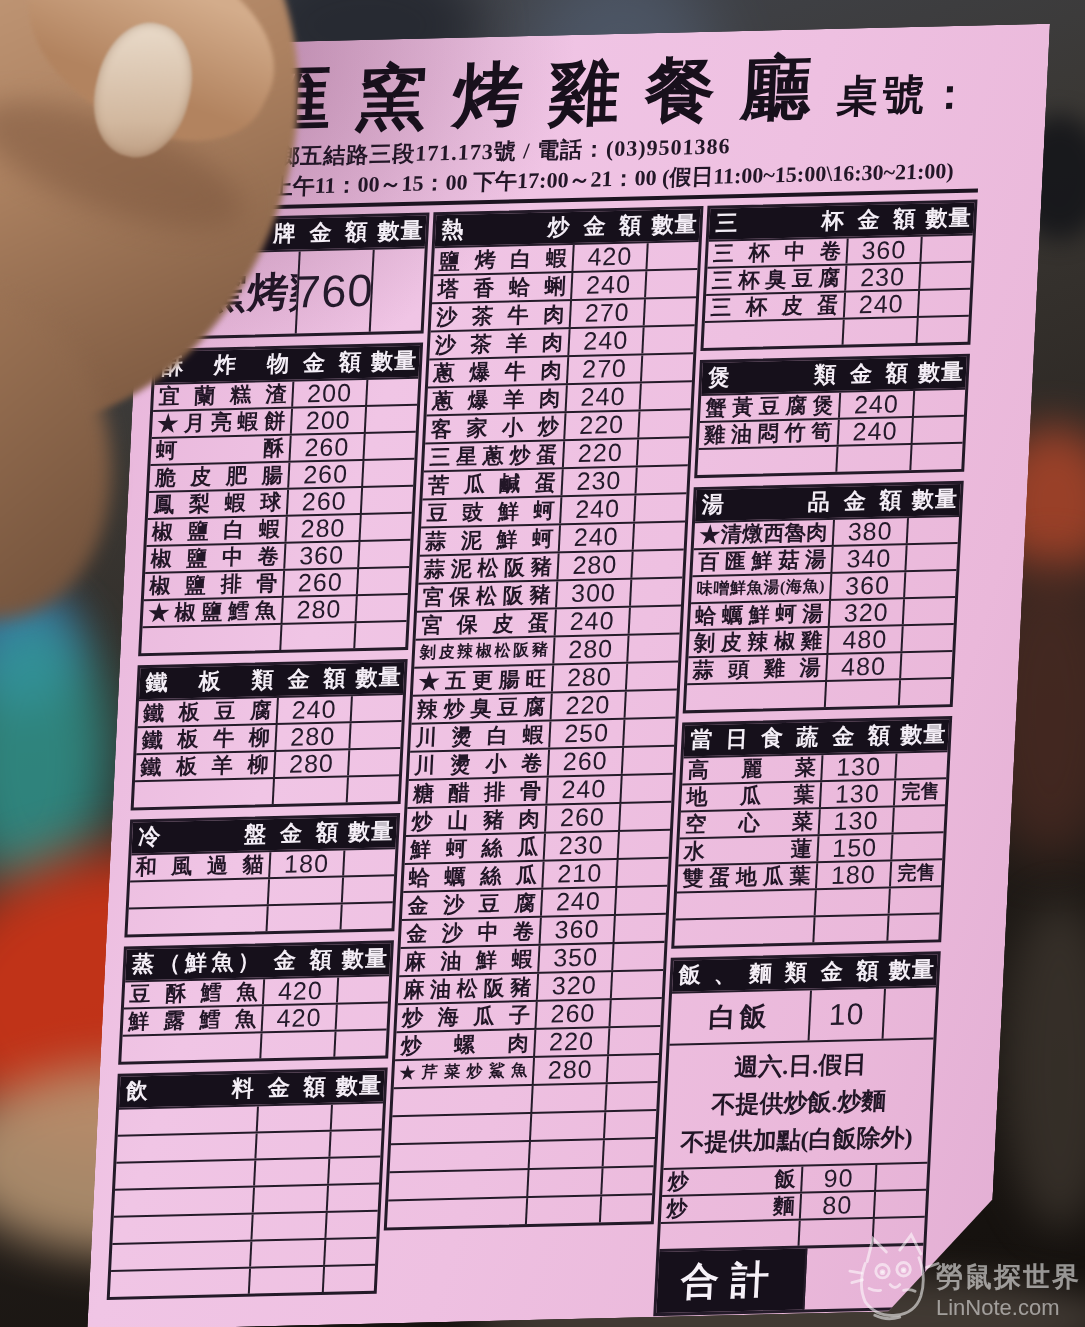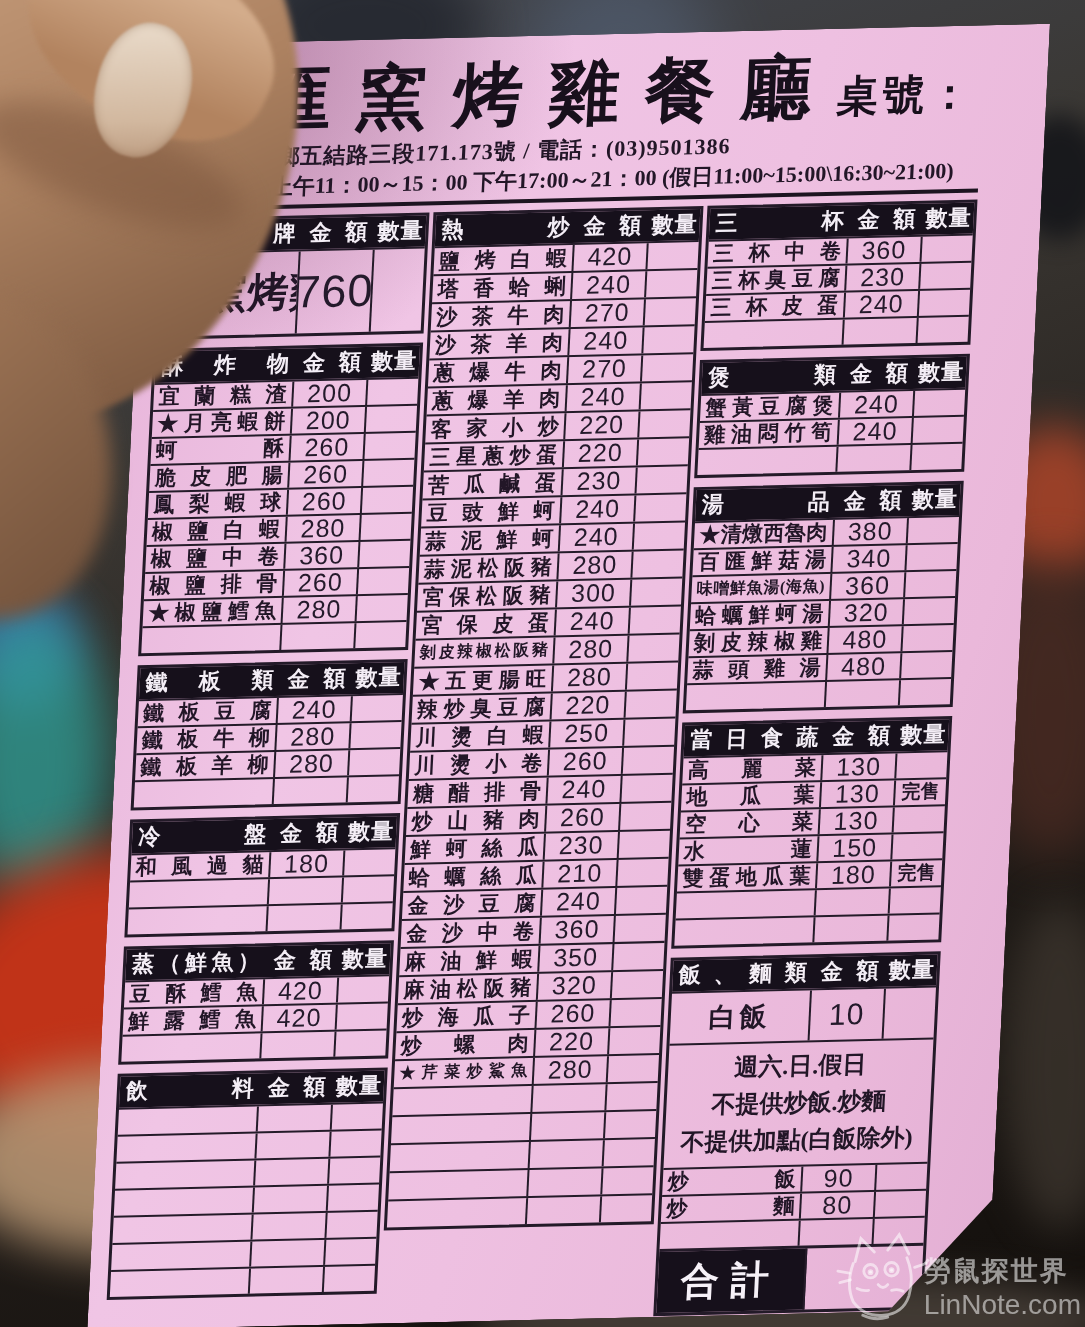--- a/index.html
+++ b/index.html
@@ -91,21 +91,21 @@
   .thumb-nail { left:96px; top:22px; width:94px; height:136px; border-radius:48%;
                 transform:rotate(14deg); filter:blur(1px);
                 background:linear-gradient(165deg,#e8d9c8 10%,#d2b89f 70%,#bd9d82 95%);
                 box-shadow: inset 0 0 10px rgba(120,78,48,.45); }
 
   
   .watermark { position:absolute; right:4px; bottom:6px; z-index:5; display:flex; align-items:flex-end;
                color:rgba(255,255,255,.55); pointer-events:none; }
   .wm-text { display:flex; flex-direction:column; align-items:flex-start; margin-left:-6px; }
   .wm-cn { font-size:27px; letter-spacing:2px; font-weight:700; font-family:"Liberation Serif", serif; }
-  .wm-en { font-size:28px; font-weight:400; opacity:.95; }
+  .wm-en { font-size:22px; font-weight:400; opacity:.95; }
 </style>
 </head>
 <body>
 
 <div class="photo">
   <div class="blob b-topblue"></div>
   <div class="blob b-topdark"></div>
   <div class="blob b-rband"></div>
   <div class="blob b-blue"></div>
   <div class="blob b-teal"></div>

